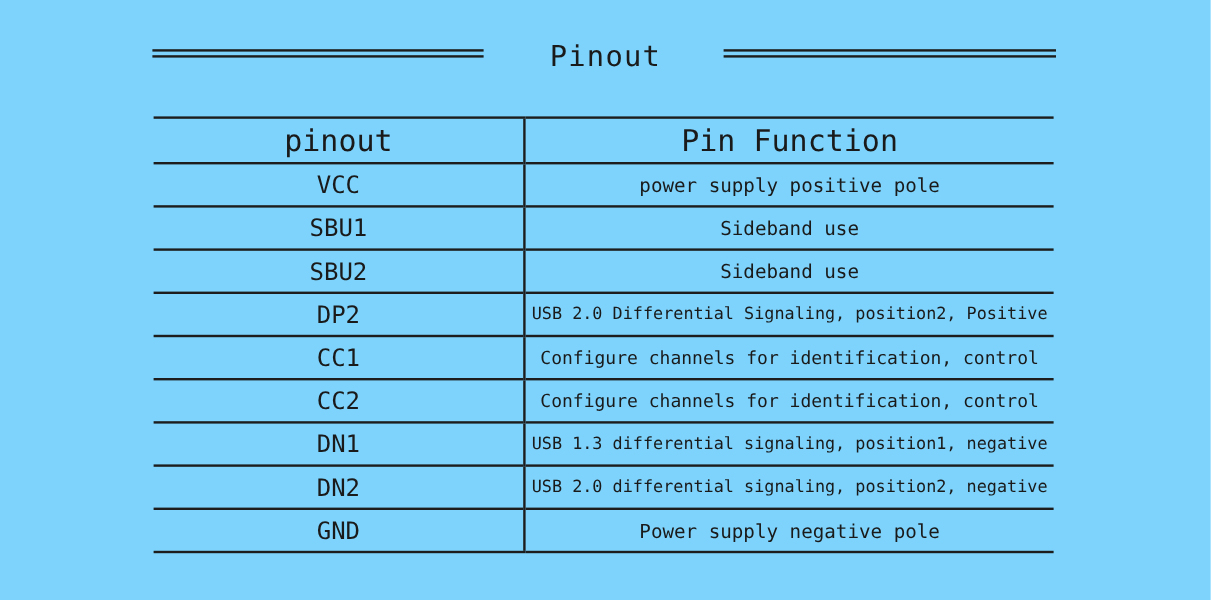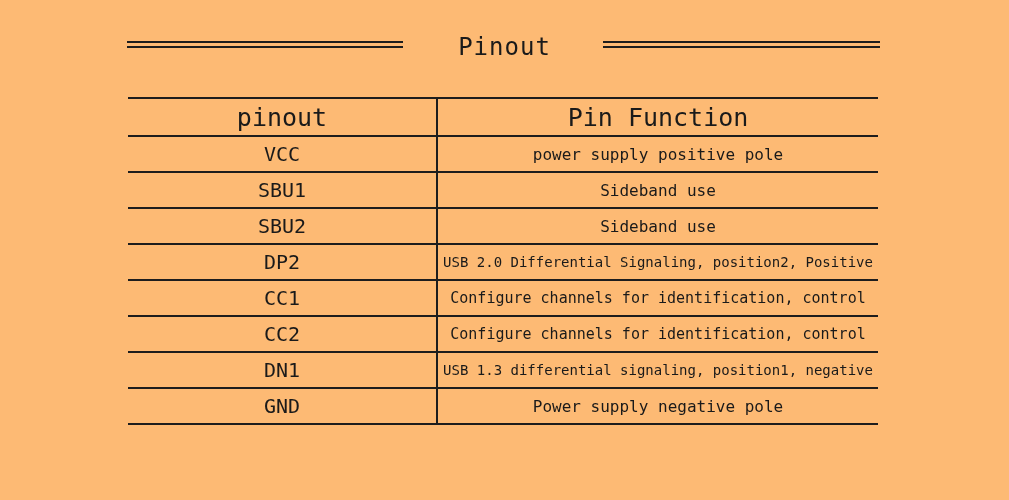--- a/index.html
+++ b/index.html
@@ -1,20 +1,20 @@
 <!DOCTYPE html>
 <html><head>
 <meta charset="utf-8">
 <style>
   html, body { margin: 0; padding: 0; background: #ffffff; }
   .stage {
     position: relative;
     width: 1009px;
     height: 500px;
-    background: #fdba74;
+    background: #7dd3fc;
     color: #1a1a1a;
     font-family: "DejaVu Sans Mono", "Liberation Mono", monospace;
     overflow: hidden;
   }
   
   .page-title {
     position: absolute;
     top: 33px;
     left: 0;
     width: 1009px;
@@ -108,19 +108,23 @@
       </tr>
       <tr>
         <td class="pin">CC2</td>
         <td class="fn-sm fncol">Configure channels for identification, control</td>
       </tr>
       <tr>
         <td class="pin">DN1</td>
         <td class="fn-xs fncol">USB 1.3 differential signaling, position1, negative</td>
       </tr>
       <tr>
+        <td class="pin">DN2</td>
+        <td class="fn-xs fncol">USB 2.0 differential signaling, position2, negative</td>
+      </tr>
+      <tr>
         <td class="pin">GND</td>
         <td class="fn-lg fncol">Power supply negative pole</td>
       </tr>
     </tbody>
   </table>
 
 </div>
 
 </body></html>

